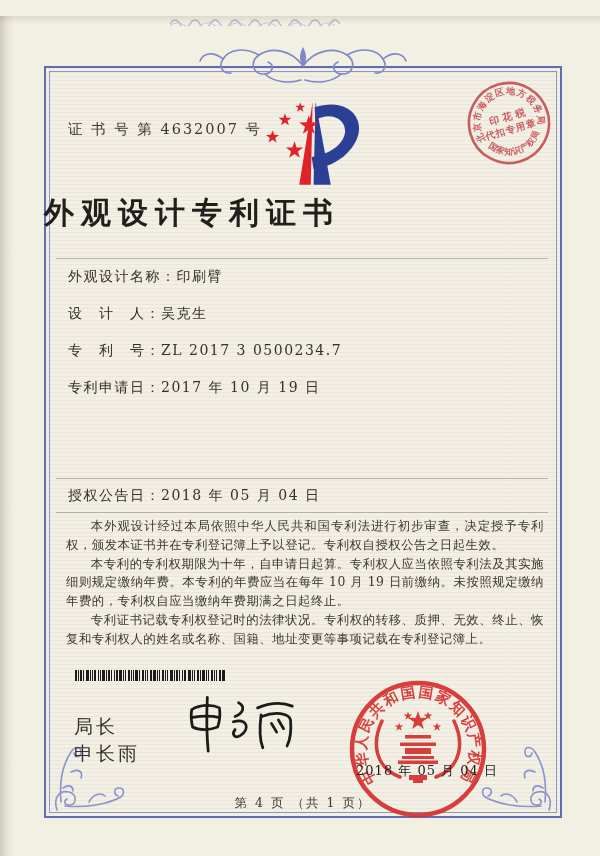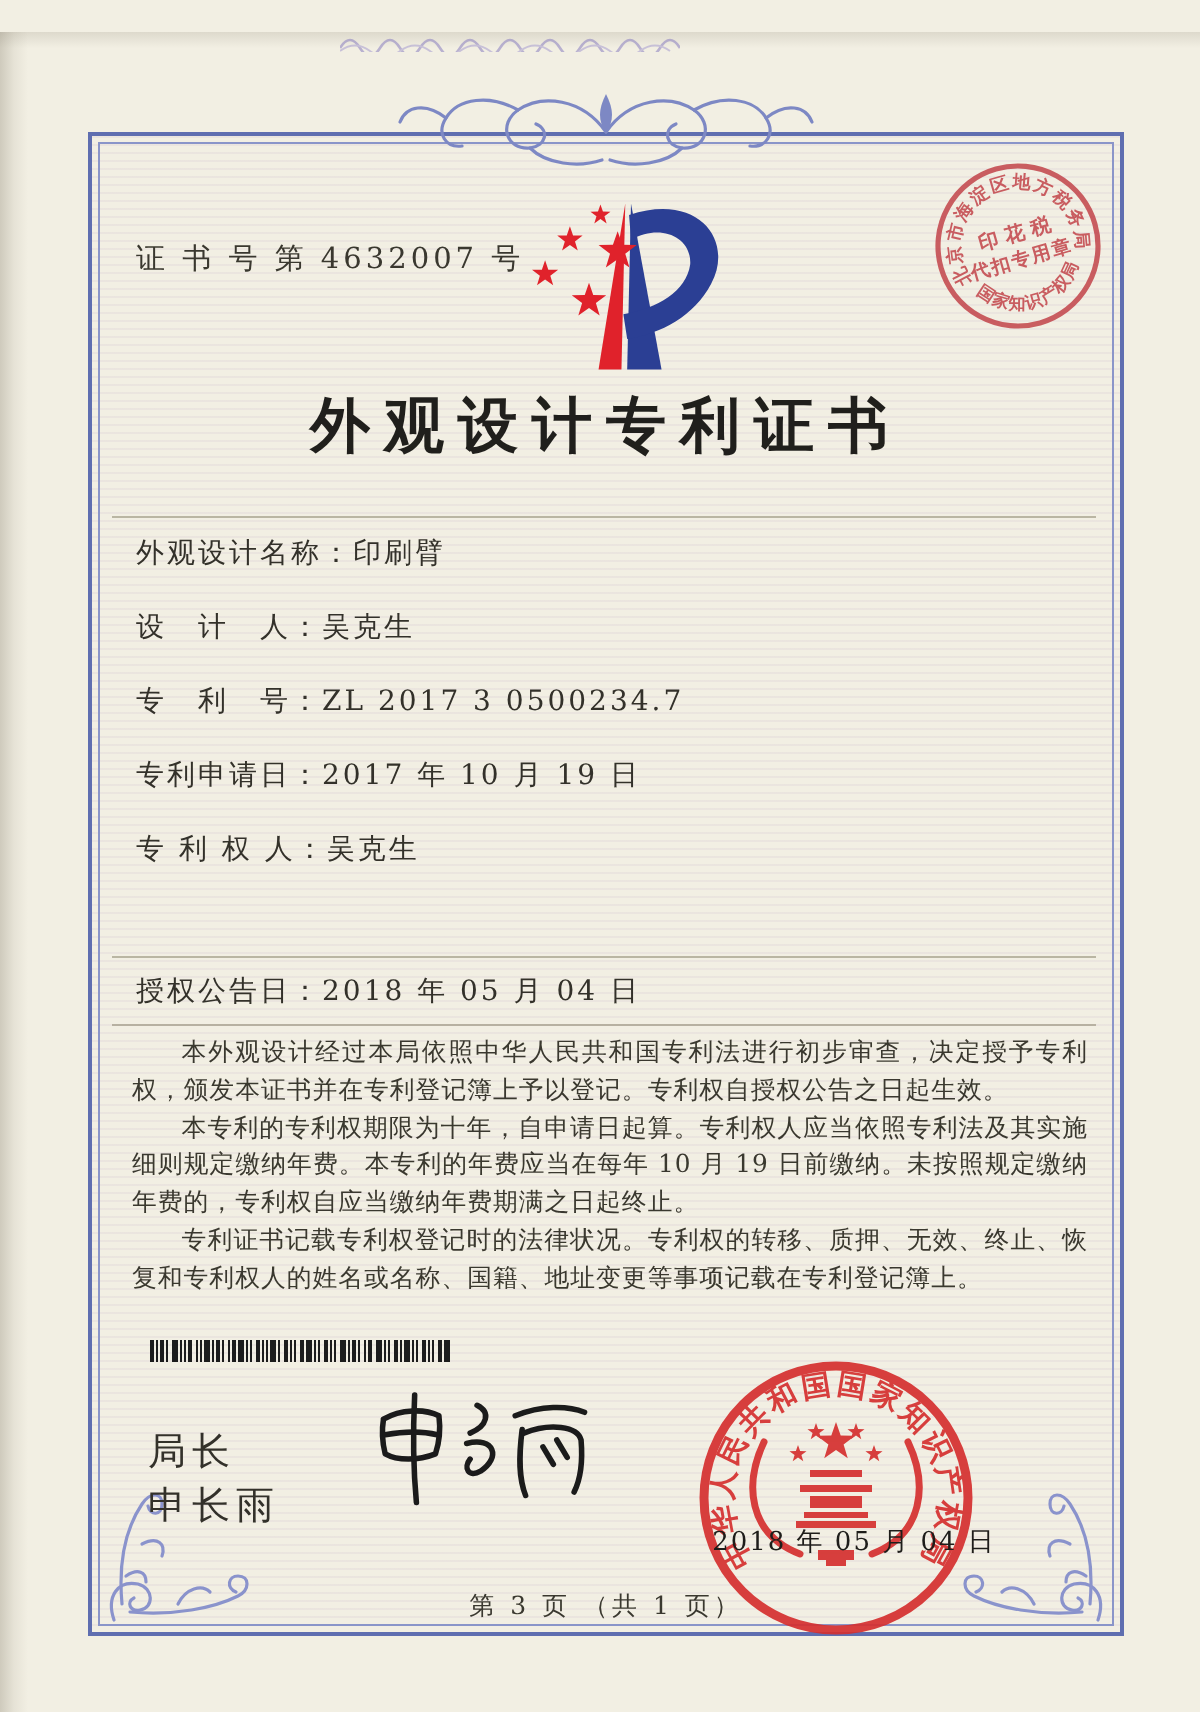--- a/index.html
+++ b/index.html
@@ -12,21 +12,21 @@
   }
   .page{position:absolute;inset:0;background:linear-gradient(90deg,rgba(125,118,100,.30) 0px,rgba(125,118,100,.10) 7px,rgba(0,0,0,0) 14px),linear-gradient(180deg,rgba(125,118,100,.18) 0px,rgba(0,0,0,0) 8px),#f2efe3;margin-top:16px;}
   .frame{
     position:absolute;left:44px;top:50px;width:518px;height:752px;
     border:2px solid #5f6eb0;box-sizing:border-box;
     background:repeating-linear-gradient(180deg,rgba(170,140,185,.10) 0 1px,rgba(0,0,0,0) 1px 4px);
   }
   .frame-inner{position:absolute;inset:3px;border:1px solid #8a95c9;}
   .abs{position:absolute;}
   .cert-no{left:68px;top:104px;font-size:14.5px;letter-spacing:2px;color:#3a382f;}
-  .title{left:44px;top:177px;width:518px;text-align:center;font-size:30px;font-weight:bold;letter-spacing:7px;color:#201f1c;}
+  .title{left:44px;top:177px;width:518px;font-size:30px;font-weight:bold;letter-spacing:7px;color:#201f1c;}
   .sep{left:56px;width:492px;height:1px;background:rgba(140,134,112,.55);}
   .field-row{left:68px;width:480px;font-size:14px;letter-spacing:1.5px;color:#33312a;white-space:nowrap;}
   .field-row .flabel{color:#33312a;}
   .field-row .fvalue{color:#33312a;}
   .grant-right{position:absolute;left:262px;top:0;}
   .body-text{left:66px;top:501px;width:478px;font-size:12.4px;line-height:18.8px;text-align:justify;color:#3a382f;}
   .body-text p{margin:0;text-indent:2em;letter-spacing:.5px;}
   .sig-block{left:74px;top:697px;font-size:19px;line-height:27px;letter-spacing:3px;color:#33312a;font-family:"DejaVu Sans","Liberation Sans",sans-serif;}
   .seal-date{left:352px;top:746px;width:150px;text-align:center;font-size:13px;letter-spacing:1px;color:#1e1d1a;z-index:6;}
   .footer{left:44px;top:779px;width:518px;text-align:center;font-size:12.5px;letter-spacing:2px;color:#3a382f;}
@@ -134,23 +134,20 @@
     <span class="flabel">外观设计名称：</span><span class="fvalue">印刷臂</span>
   </div>
   <div class="abs field-row" style="top:289px">
     <span class="flabel">设　计　人：</span><span class="fvalue">吴克生</span>
   </div>
   <div class="abs field-row" style="top:326px">
     <span class="flabel">专　利　号：</span><span class="fvalue">ZL 2017 3 0500234.7</span>
   </div>
   <div class="abs field-row" style="top:363px">
     <span class="flabel">专利申请日：</span><span class="fvalue">2017 年 10 月 19 日</span>
-  </div>
-  <div class="abs field-row" style="top:400px">
-    <span class="flabel">专 利 权 人：</span><span class="fvalue">吴克生</span>
   </div>
 
   <div class="abs sep" style="top:462px"></div>
 
   <div class="abs field-row" style="top:471px">
     <span>授权公告日：</span><span>2018 年 05 月 04 日</span>
   </div>
 
   <div class="abs sep" style="top:496px"></div>
 
@@ -209,15 +206,15 @@
       </g>
       <g stroke="#d5302f" stroke-width="3.5" fill="none" stroke-linecap="round">
         <path d="M49,57 C39,78 41,103 67,113"></path>
         <path d="M121,57 C131,78 129,103 103,113"></path>
       </g>
     </g>
   </svg>
 
   <div class="abs seal-date">2018 年 05 月 04 日</div>
 
-  <div class="abs footer">第 3 页 （共 1 页）</div>
+  <div class="abs footer">第 4 页 （共 1 页）</div>
 
 </div>
 
 </body></html>

